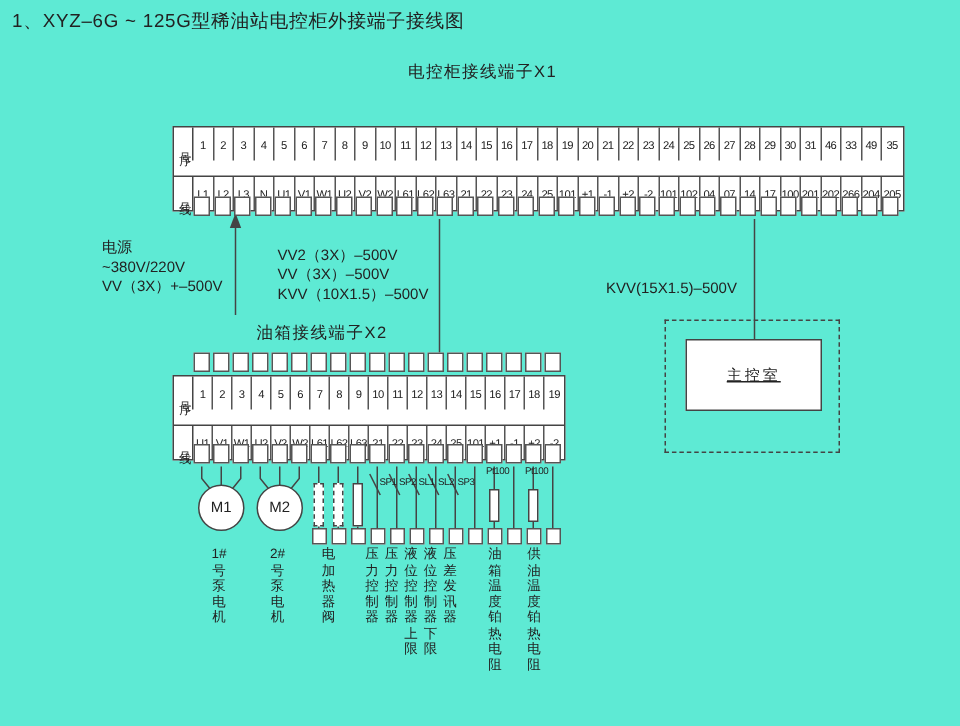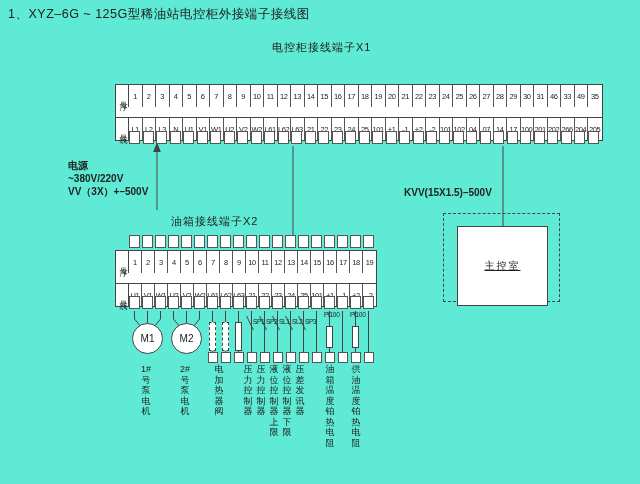--- a/index.html
+++ b/index.html
@@ -48,24 +48,24 @@
   .hrect.dash{border:1px dashed #444;}
   .hrect.solid{border:1px solid #444;}
   .rrect{position:absolute;width:7px;height:22px;top:326px;border:1px solid #444;background:#fff;box-sizing:border-box;}
   .dlug{position:absolute;top:352px;width:10px;height:11px;border:1px solid #555;background:#fff;box-sizing:border-box;}
   .tag{position:absolute;font-size:6.5px;color:#222;letter-spacing:-0.3px;}
   
   .vlabel{
     position:absolute;top:364px;width:14px;text-align:center;
     white-space:pre;font-size:9px;line-height:10.5px;color:#222;
   }
-  .txtblock{position:absolute;font-size:10px;line-height:13px;color:#222;white-space:pre;font-weight:bold;}
+  .txtblock{position:absolute;font-size:10px;line-height:13px;color:#222;white-space:pre;}
   #ctrl-dash{position:absolute;left:443px;top:213px;width:117px;height:89px;border:1px dashed #444;box-sizing:border-box;}
   #ctrl-box{
-    position:absolute;left:457px;top:226px;width:91px;height:80px;border:1px solid #444;
+    position:absolute;left:457px;top:226px;width:91px;height:48px;border:1px solid #444;
     background:#fff;display:flex;align-items:center;justify-content:center;
     font-size:10px;letter-spacing:2px;color:#222;box-sizing:border-box;text-decoration:underline;
   }
   #note{position:absolute;left:60px;top:420px;font-size:10px;color:#222;letter-spacing:0.5px;}
 </style>
 </head>
 <body>
 
 <div id="stage">
 
@@ -234,20 +234,23 @@
       <div class="lug"></div>
       <div class="lug"></div>
       <div class="lug"></div>
       <div class="lug"></div>
       <div class="lug"></div>
     </div>
 
   <div class="txtblock" style="left:68px;top:159px">电源
 ~380V/220V
 VV（3X）+–500V</div>
+  <div class="txtblock" style="left:185px;top:164px">VV2（3X）–500V
+VV（3X）–500V
+KVV（10X1.5）–500V</div>
   <div class="txtblock" style="left:404px;top:186px">KVV(15X1.5)–500V</div>
 
   <div id="ctrl-dash"></div>
   <div id="ctrl-box">主控室</div>
 
   <div class="abs seclabel" style="left:171px;top:214px">油箱接线端子X2</div>
 
   <div class="lugrow gx" id="x2-lugs-top" style="left:129px;top:235px">
       <div class="lug"></div>
       <div class="lug"></div>

